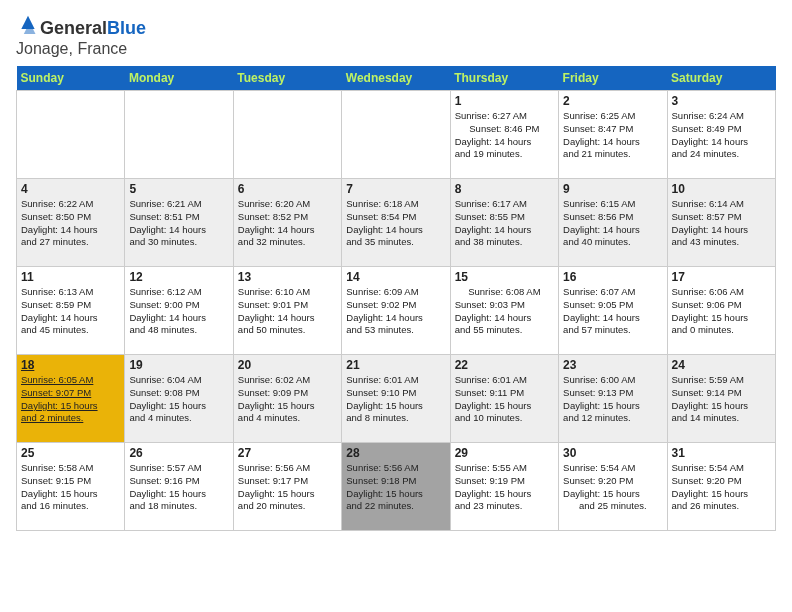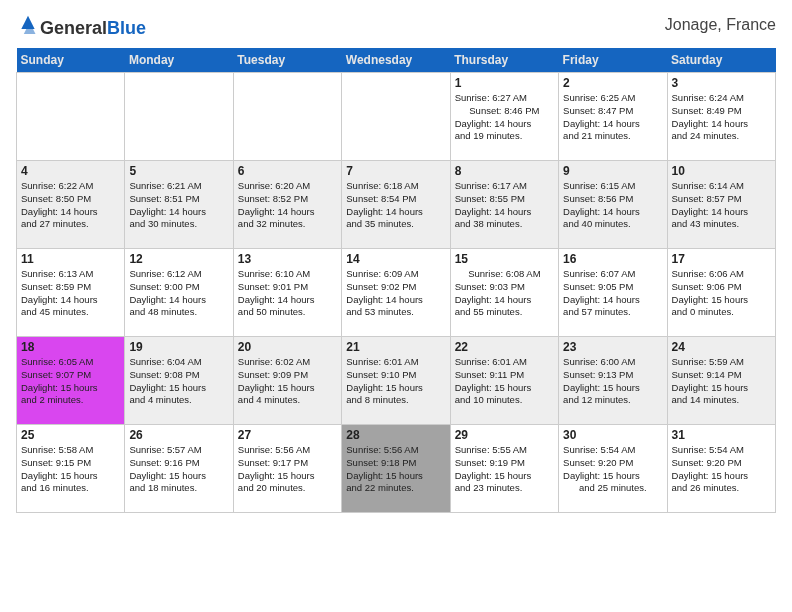--- a/index.html
+++ b/index.html
@@ -8,20 +8,21 @@
       background: #fff;
       width: 792px;
       min-height: 612px;
       padding: 16px;
     }
     .header {
       display: flex;
       justify-content: space-between;
       align-items: flex-start;
       margin-bottom: 8px;
+      flex-direction: column;
     }
     .logo {
       display: flex;
       align-items: center;
     }
     .logo-general { color: #333; }
     .logo-blue { color: #1565c0; }
     .logo-icon {
       width: 20px;
       height: 20px;
@@ -40,21 +41,21 @@
       font-size: 16px;
       color: #444;
     }
     table {
       width: 100%;
       border-collapse: collapse;
       table-layout: fixed;
     }
     th {
       background-color: #1565c0;
-      color: #e5e5e5;
+      color: #bef264;
       font-size: 12px;
       font-weight: bold;
       padding: 5px 4px;
       text-align: left;
     }
     td {
       border: 1px solid #ccc;
       vertical-align: top;
       padding: 3px 4px;
       font-size: 9.5px;
@@ -231,21 +232,21 @@
         </td>
         <td style="background: rgb(255, 255, 255);">
           <span class="day-num">17</span>
           <div style="line-height: 1.35;">Sunrise: 6:06 AM</div>
           <div style="line-height: 1.35;">Sunset: 9:06 PM</div>
           <div style="line-height: 1.35;">Daylight: 15 hours</div>
           <div style="line-height: 1.35;">and 0 minutes.</div>
         </td>
       </tr>
       <tr>
-        <td style="background: #d946ef;">
+        <td style="background: #eab308; text-decoration: underline;">
           <span class="day-num">18</span>
           <div style="line-height: 1.35;">Sunrise: 6:05 AM</div>
           <div style="line-height: 1.35;">Sunset: 9:07 PM</div>
           <div style="line-height: 1.35;">Daylight: 15 hours</div>
           <div style="line-height: 1.35;">and 2 minutes.</div>
         </td>
         <td style="background: rgb(238, 238, 238);">
           <span class="day-num">19</span>
           <div style="line-height: 1.35;">Sunrise: 6:04 AM</div>
           <div style="line-height: 1.35;">Sunset: 9:08 PM</div>

